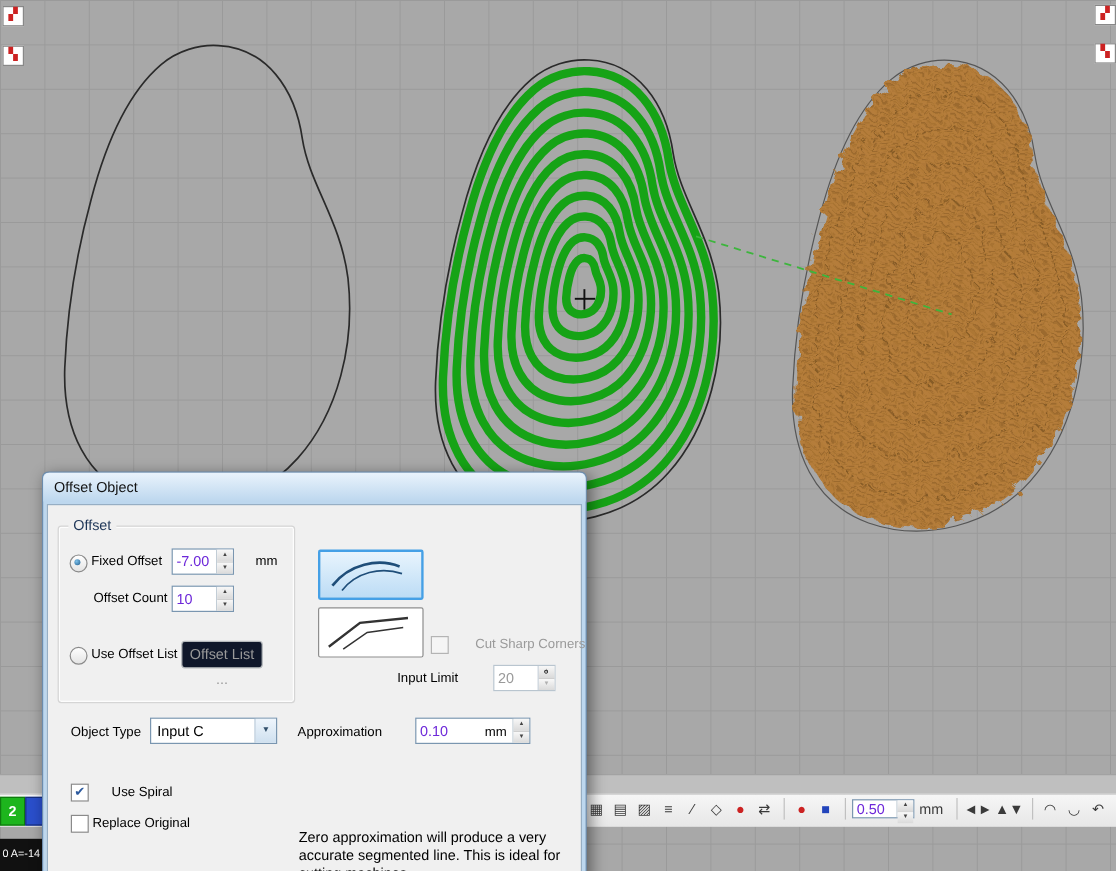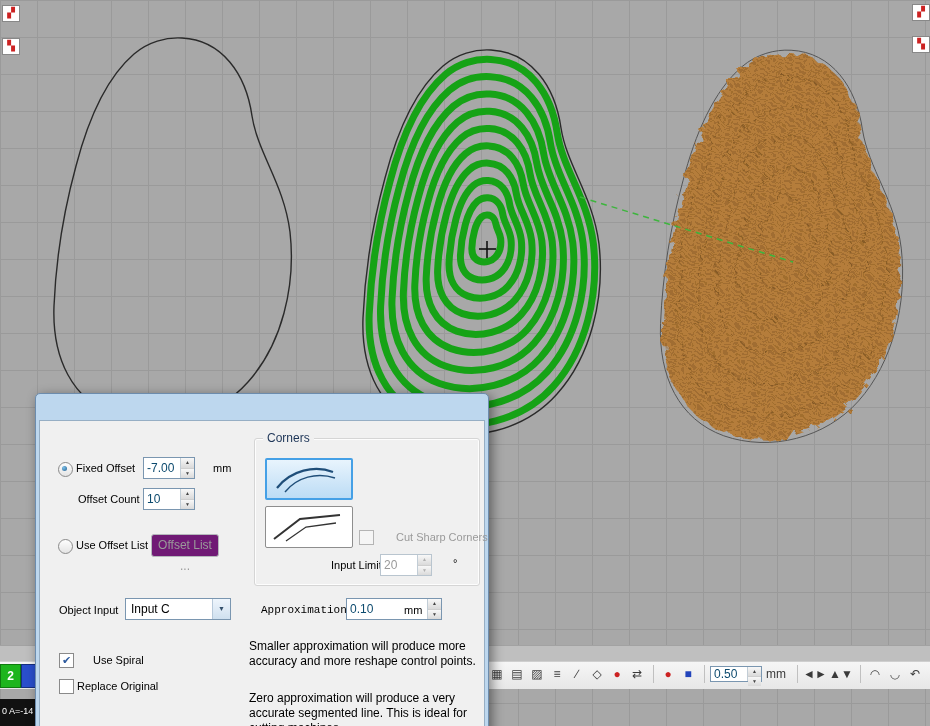--- a/index.html
+++ b/index.html
@@ -44,29 +44,29 @@
   .lbl{position:absolute;font-size:11px;color:#000;white-space:nowrap;}
   .lbl.dis{color:#9a9a9a;}
   .radio{position:absolute;width:13px;height:13px;border:1px solid #8a8a8a;border-radius:50%;
     background:linear-gradient(#fefefe,#e4e4e4);}
   .radio.sel::after{content:"";position:absolute;left:3px;top:3px;width:5px;height:5px;border-radius:50%;
     background:radial-gradient(circle at 35% 35%,#7cc0ea,#25608f);}
   .cb{position:absolute;width:13px;height:13px;border:1px solid #8a8a8a;background:#fff;
     font-size:11px;line-height:12px;text-align:center;color:#2d5a9e;overflow:hidden;}
   .cb.dis{border-color:#b4b4b4;background:#f5f5f5;}
   .spin{position:absolute;display:flex;height:22px;border:1px solid #7a96b0;background:#fff;box-sizing:border-box;}
-  .spin input{border:none;outline:none;padding:0 3px;font:12px "Liberation Sans",sans-serif;width:30px;background:transparent;color:#0c4a6e;}
+  .spin input{border:none;outline:none;padding:0 3px;font:12px "Liberation Sans",sans-serif;width:30px;background:transparent;color:#6d28d9;}
   .spin.dis input{color:#9a9a9a;}
   .spin.dis{border-color:#b9c5cf;}
   .spin-btns{width:13px;border-left:1px solid #c2cdd6;display:flex;flex-direction:column;}
   .spin-b{flex:1;font-size:5px;text-align:center;line-height:9px;color:#444;
     background:linear-gradient(#f8f8f8,#dadada);border-bottom:1px solid #cfcfcf;}
   .spin-b:last-child{border-bottom:none;}
   .spin.dis .spin-b{color:#b0b0b0;}
-  .btn-dis{position:absolute;height:23px;background:#701a75;border:1px solid #b5b9bc;border-radius:3px;
+  .btn-dis{position:absolute;height:23px;background:#0f172a;border:1px solid #b5b9bc;border-radius:3px;
     font-size:12px;color:#9a9a9a;text-align:center;line-height:21px;box-sizing:border-box;}
   .combo{position:absolute;height:22px;border:1px solid #7a96b0;background:#fff;display:flex;box-sizing:border-box;}
   .combo-text{flex:1;font-size:12px;line-height:20px;padding-left:5px;color:#000;}
   .combo-btn{width:17px;background:linear-gradient(#eef5fc,#cfe0ef);border-left:1px solid #b7c9da;
     font-size:7px;line-height:20px;text-align:center;color:#33506b;}
   .cornbtn{position:absolute;width:88px;height:42px;box-sizing:border-box;background:#fff;border:1px solid #8e8e8e;border-radius:2px;}
   .cornbtn.sel{border:2px solid #45a0e6;background:linear-gradient(#e8f4fd,#bcdcf5);}
   .note{position:absolute;font-size:12px;color:#000;width:236px;line-height:15px;}
 </style>
 </head>
@@ -165,22 +165,26 @@
       <div class="tb-icon">◡</div>
       <div class="tb-icon">↶</div>
       <div class="tb-icon">↷</div>
 
     </div>
   </div>
 
   <div class="abs statusfrag">0 A=-14</div>
 
   <div class="abs dialog">
+    <div class="dlg-title">Offset Object</div>
     <div class="dlg-body"></div>
 
+    <div class="grp" style="left:12px;top:44px;width:196px;height:146px;">
+      <span class="grp-label">Offset</span>
+    </div>
     <div class="radio sel" style="left:22px;top:68px;"></div>
     <span class="lbl" style="left:40px;top:68px;">Fixed Offset</span>
     <div class="spin" style="left:107px;top:63px;">
       <input value="-7.00" style="">
       <div class="spin-btns">
         <div class="spin-b">▲</div>
         <div class="spin-b">▼</div>
       </div>
     </div>
     <span class="lbl" style="left:177px;top:68px;">mm</span>
@@ -189,66 +193,62 @@
       <input value="10" style="">
       <div class="spin-btns">
         <div class="spin-b">▲</div>
         <div class="spin-b">▼</div>
       </div>
     </div>
     <div class="radio" style="left:22px;top:145px;"></div>
     <span class="lbl" style="left:40px;top:145px;">Use Offset List</span>
     <div class="btn-dis" style="left:115px;top:140px;width:68px;">Offset List ...</div>
 
-    <div class="grp" style="left:218px;top:44px;width:224px;height:146px;">
-      <span class="grp-label">Corners</span>
-    </div>
     <div class="cornbtn sel" style="left:229px;top:64px;">
       <svg width="84" height="38" viewBox="0 0 84 38">
         <path d="M10,28 C24,10 48,5 66,12" fill="none" stroke="#1f4e79" stroke-width="2.2"></path>
         <path d="M18,32 C30,17 50,12 68,18" fill="none" stroke="#1f4e79" stroke-width="1.4"></path>
       </svg>
     </div>
     <div class="cornbtn" style="left:229px;top:112px;">
       <svg width="86" height="40" viewBox="0 0 86 40">
         <path d="M8,32 L34,12 L74,8" fill="none" stroke="#333" stroke-width="2"></path>
         <path d="M20,34 L40,20 L70,16" fill="none" stroke="#333" stroke-width="1.3"></path>
       </svg>
     </div>
     <div class="cb dis" style="left:323px;top:136px;"></div>
     <span class="lbl dis" style="left:360px;top:137px;">Cut Sharp Corners</span>
     <span class="lbl" style="left:295px;top:165px;">Input Limit</span>
-    <div class="spin dis" style="left:344px;top:160px;">
+    <div class="spin dis" style="left:375px;top:160px;">
       <input disabled="" value="20" style="">
       <div class="spin-btns">
         <div class="spin-b">▲</div>
         <div class="spin-b">▼</div>
       </div>
     </div>
     <span class="lbl" style="left:417px;top:163px;">°</span>
 
-    <span class="lbl" style="left:23px;top:210px;">Object Input</span>
+    <span class="lbl" style="left:23px;top:210px;">Object Type</span>
     <div class="combo" style="left:89px;top:204px;width:106px;">
       <span class="combo-text">Input C</span>
       <span class="combo-btn">▼</span>
     </div>
-    <span class="lbl" style="left:225px;top:210px;font-family:Liberation Mono, monospace;">Approximation</span>
+    <span class="lbl" style="left:212px;top:210px;">Approximation</span>
     <div class="spin" style="left:310px;top:204px;gap:44px;">
       <input value="0.10" style="">
       <div class="spin-btns">
         <div class="spin-b">▲</div>
         <div class="spin-b">▼</div>
       </div>
     </div>
     <span class="lbl" style="left:368px;top:210px;">mm</span>
 
     <div class="cb" style="left:23px;top:259px;">
       <span>✔</span>
     </div>
     <span class="lbl" style="left:57px;top:260px;">Use Spiral</span>
     <div class="cb" style="left:23px;top:285px;"></div>
     <span class="lbl" style="left:41px;top:286px;">Replace Original</span>
 
-    <div class="note" style="left:213px;top:245px;">Smaller approximation will produce more accuracy and more reshape control points.</div>
     <div class="note" style="left:213px;top:297px;">Zero approximation will produce a very accurate segmented line. This is ideal for cutting machines.</div>
   </div>
 
 </div>
 
 </body></html>

